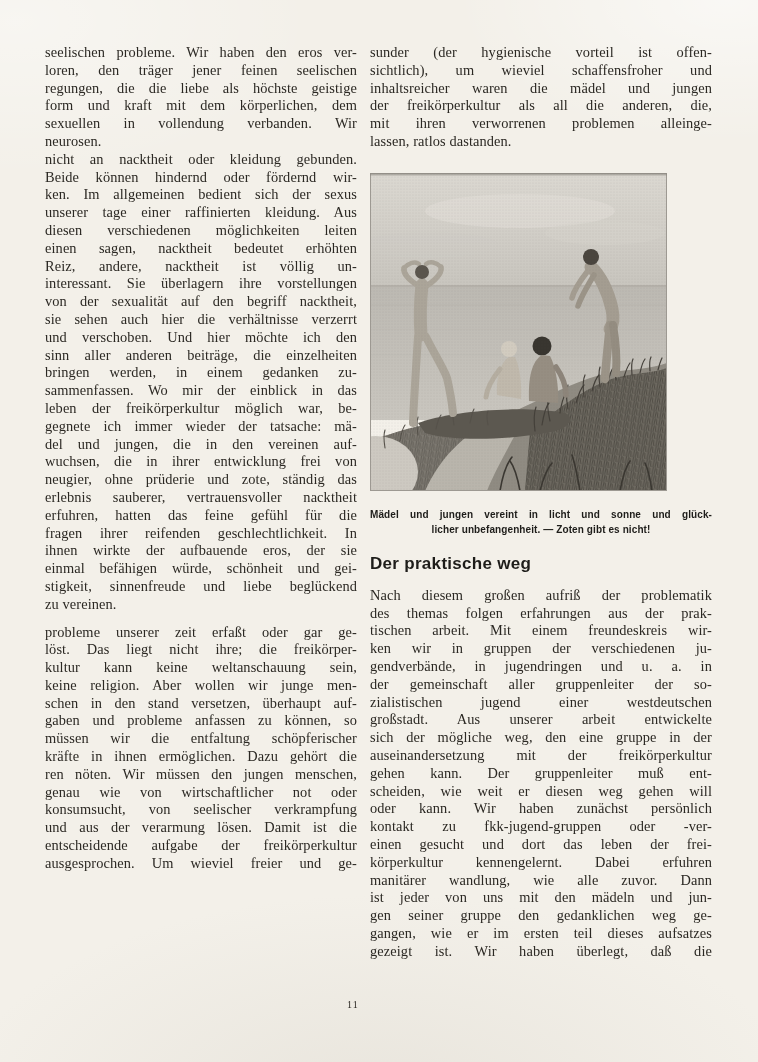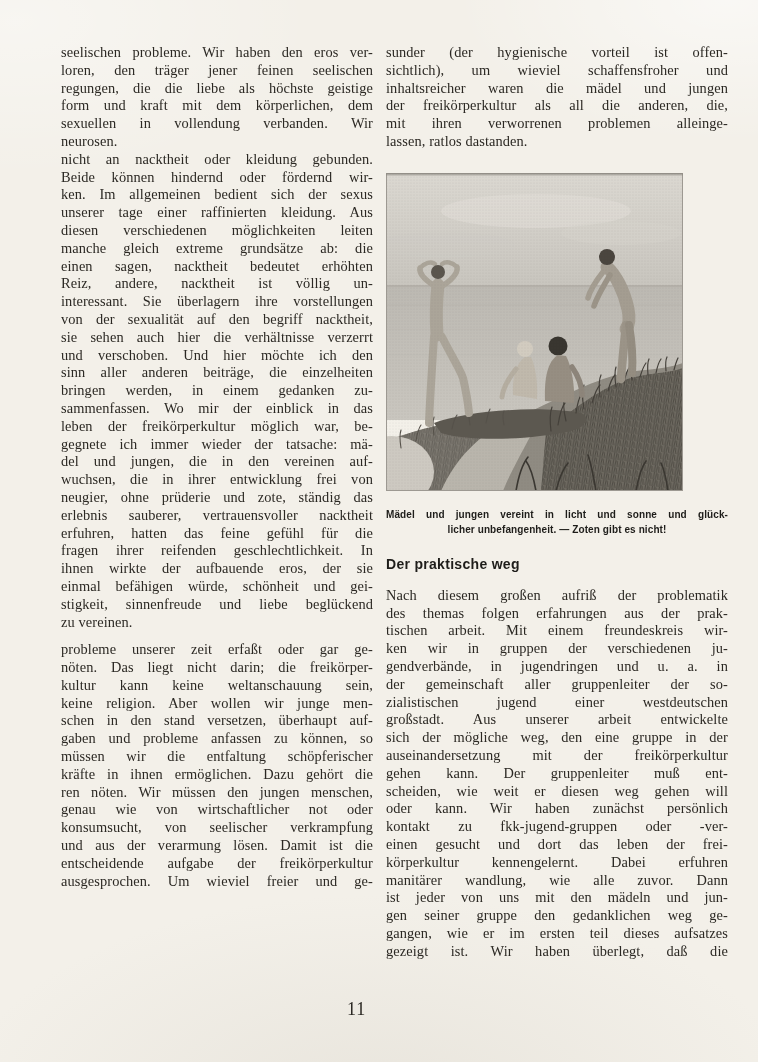--- a/index.html
+++ b/index.html
@@ -15,21 +15,21 @@
       radial-gradient(ellipse 420px 220px at 96% 0%, rgba(255,255,255,.55), transparent 65%),
       radial-gradient(ellipse 500px 260px at 2% 2%, rgba(255,255,255,.4), transparent 60%),
       radial-gradient(ellipse 600px 300px at 50% 104%, rgba(213,208,197,.35), transparent 70%),
       var(--paper);
     color:var(--ink);
     overflow:hidden;
   }
   .page{position:relative;width:758px;height:1062px;}
   .content{
     position:absolute;left:45px;top:44px;
-    display:flex;gap:13px;margin-left:16px;
+    display:flex;gap:13px;
   }
   .col{font-size:14.4px;line-height:17.8px;}
   .col-left{width:312px;}
   .col-right{width:342px;}
   .para{margin:0;}
   .para.space-before{margin-top:10px;}
   .tline{
     text-align:justify;
     text-align-last:justify;
     white-space:nowrap;
@@ -51,30 +51,30 @@
     line-height:15.5px;
     color:var(--caption-ink);
     letter-spacing:.2px;
   }
   .caption .tline{white-space:nowrap;}
   .caption .tline.tlast{text-align:center;text-align-last:center;}
   .heading{
     margin-top:16px;
     font-family:"Liberation Sans", sans-serif;
     font-weight:bold;
-    font-size:14px;
+    font-size:17px;
     line-height:20px;
     letter-spacing:.3px;
     color:var(--caption-ink);
   }
   .col-right .body-after-heading{margin-top:13px;}
   .page-number{
     position:absolute;
     left:347px;top:999px;
-    font-size:18px;
+    font-size:10px;
     letter-spacing:1px;
     color:var(--ink);
   }
 </style>
 </head>
 <body>
 
 <div class="page">
   <div class="content">
 
@@ -86,21 +86,20 @@
           <div class="tline">form und kraft mit dem körperlichen, dem</div>
           <div class="tline">sexuellen in vollendung verbanden. Wir</div>
           <div class="tline tlast">neurosen.</div>
         </div>
       <div class="para">
           <div class="tline">nicht an nacktheit oder kleidung gebunden.</div>
           <div class="tline">Beide können hindernd oder fördernd wir-</div>
           <div class="tline">ken. Im allgemeinen bedient sich der sexus</div>
           <div class="tline">unserer tage einer raffinierten kleidung. Aus</div>
           <div class="tline">diesen verschiedenen möglichkeiten leiten</div>
-          <div class="tline">manche gleich extreme grundsätze ab: die</div>
           <div class="tline">einen sagen, nacktheit bedeutet erhöhten</div>
           <div class="tline">Reiz, andere, nacktheit ist völlig un-</div>
           <div class="tline">interessant. Sie überlagern ihre vorstellungen</div>
           <div class="tline">von der sexualität auf den begriff nacktheit,</div>
           <div class="tline">sie sehen auch hier die verhältnisse verzerrt</div>
           <div class="tline">und verschoben. Und hier möchte ich den</div>
           <div class="tline">sinn aller anderen beiträge, die einzelheiten</div>
           <div class="tline">bringen werden, in einem gedanken zu-</div>
           <div class="tline">sammenfassen. Wo mir der einblick in das</div>
           <div class="tline">leben der freikörperkultur möglich war, be-</div>
@@ -111,21 +110,21 @@
           <div class="tline">erlebnis sauberer, vertrauensvoller nacktheit</div>
           <div class="tline">erfuhren, hatten das feine gefühl für die</div>
           <div class="tline">fragen ihrer reifenden geschlechtlichkeit. In</div>
           <div class="tline">ihnen wirkte der aufbauende eros, der sie</div>
           <div class="tline">einmal befähigen würde, schönheit und gei-</div>
           <div class="tline">stigkeit, sinnenfreude und liebe beglückend</div>
           <div class="tline tlast">zu vereinen.</div>
         </div>
       <div class="para space-before">
           <div class="tline">probleme unserer zeit erfaßt oder gar ge-</div>
-          <div class="tline">nöten. Das liegt nicht darin; die freikörper-</div>
+          <div class="tline">löst. Das liegt nicht ihre; die freikörper-</div>
           <div class="tline">kultur kann keine weltanschauung sein,</div>
           <div class="tline">keine religion. Aber wollen wir junge men-</div>
           <div class="tline">schen in den stand versetzen, überhaupt auf-</div>
           <div class="tline">gaben und probleme anfassen zu können, so</div>
           <div class="tline">müssen wir die entfaltung schöpferischer</div>
           <div class="tline">kräfte in ihnen ermöglichen. Dazu gehört die</div>
           <div class="tline">ren nöten. Wir müssen den jungen menschen,</div>
           <div class="tline">genau wie von wirtschaftlicher not oder</div>
           <div class="tline">konsumsucht, von seelischer verkrampfung</div>
           <div class="tline">und aus der verarmung lösen. Damit ist die</div>

